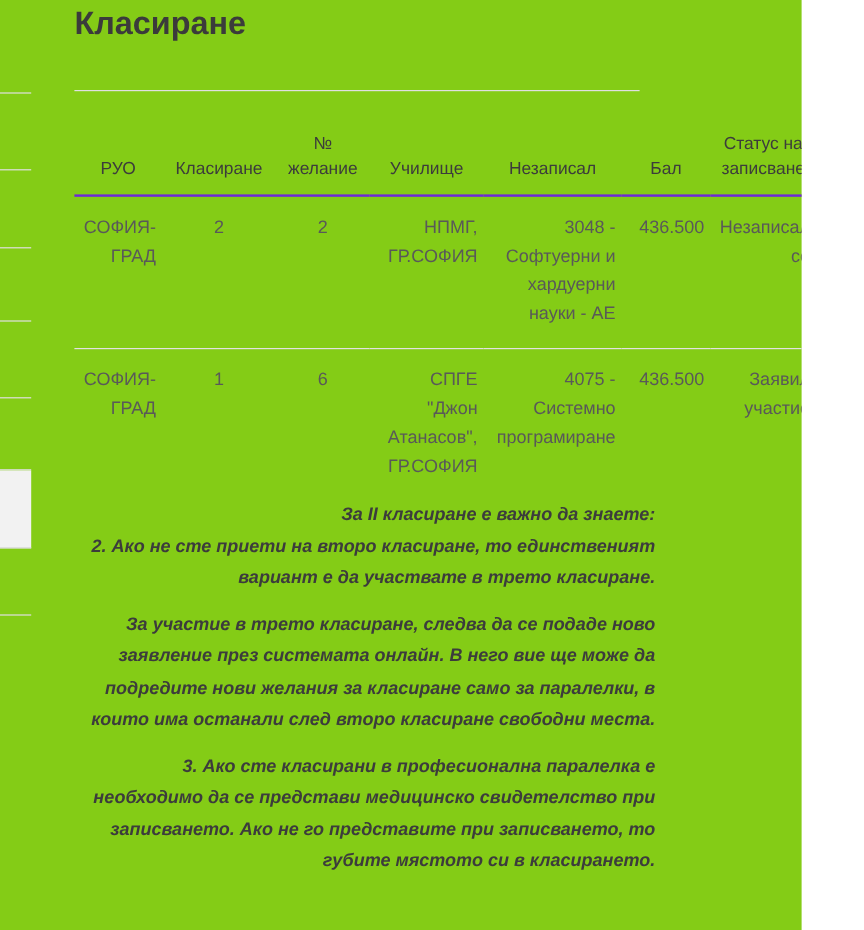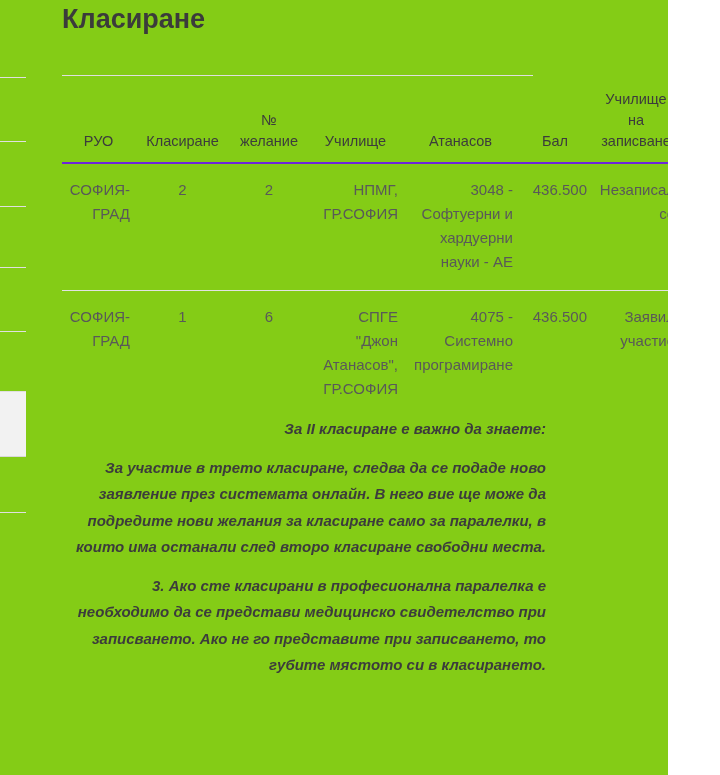--- a/index.html
+++ b/index.html
@@ -122,23 +122,23 @@
         <col style="width:115px">
         <col style="width:74px">
       <col style="width:88px">
     </colgroup>
     <thead>
       <tr>
         <th>РУО</th>
         <th>Класиране</th>
         <th>№ желание</th>
         <th>Училище</th>
-        <th>Атанасов</th>
+        <th>Незаписал</th>
         <th>Бал</th>
-        <th>Училище на записване</th>
+        <th>Статус на записване</th>
       </tr>
     </thead>
     <tbody>
       <tr>
         <td>СОФИЯ-ГРАД</td>
         <td class="num">2</td>
         <td class="num">2</td>
         <td>НПМГ, ГР.СОФИЯ</td>
         <td>3048 - Софтуерни и хардуерни науки - АЕ</td>
         <td>436.500</td>
@@ -151,17 +151,18 @@
         <td>СПГЕ "Джон Атанасов", ГР.СОФИЯ</td>
         <td>4075 - Системно програмиране</td>
         <td>436.500</td>
         <td>Заявил участие</td>
       </tr>
     </tbody>
   </table>
 
   <div class="notes">
     <p>За II класиране е важно да знаете:</p>
+    <p>2. Ако не сте приети на второ класиране, то единственият вариант е да участвате в трето класиране.</p>
     <p class="gap">За участие в трето класиране, следва да се подаде ново заявление през системата онлайн. В него вие ще може да подредите нови желания за класиране само за паралелки, в които има останали след второ класиране свободни места.</p>
     <p class="gap">3. Ако сте класирани в професионална паралелка е необходимо да се представи медицинско свидетелство при записването. Ако не го представите при записването, то губите мястото си в класирането.</p>
   </div>
 
 </div>
 
 </body></html>

